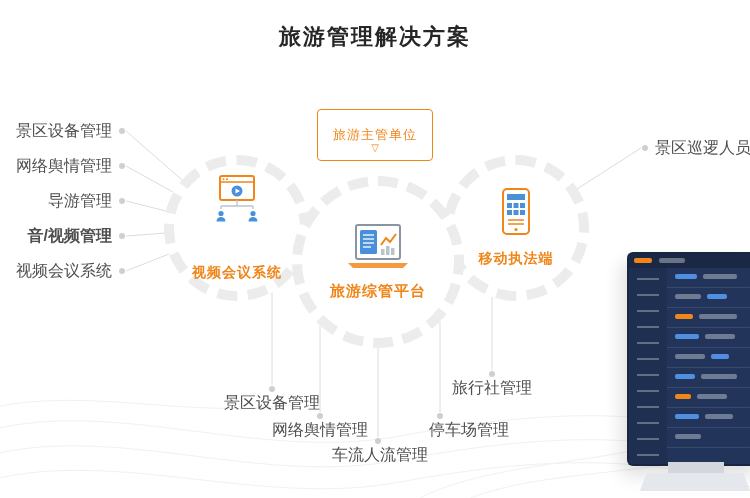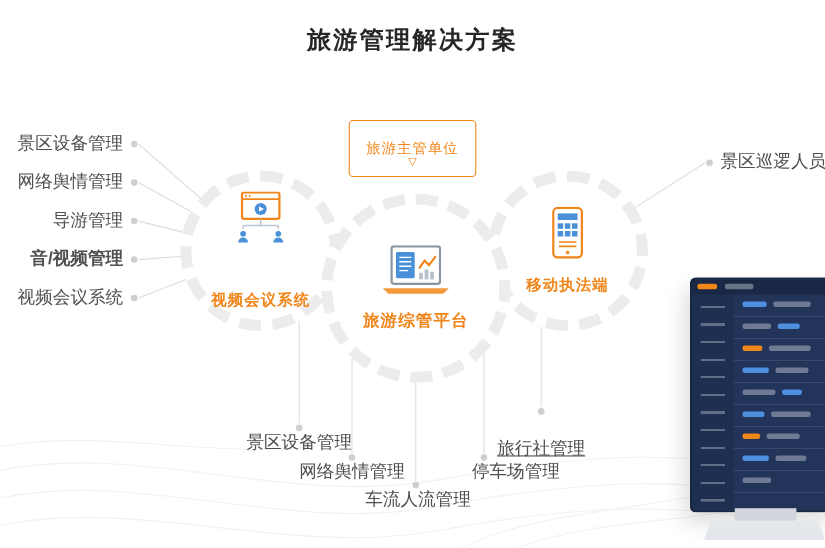--- a/index.html
+++ b/index.html
@@ -37,21 +37,21 @@
   .circle-right{left:443px;top:155px;width:146px;height:146px;}
   .circle .c-label{color:#f08519;font-size:14px;font-weight:600;letter-spacing:1px;white-space:nowrap;}
   .circle-center .c-label{font-size:15px;font-weight:700;}
   
   .lbl{position:absolute;font-size:16px;color:#4f4f4f;line-height:14px;white-space:nowrap;z-index:3;}
   .lbl-l{text-align:right;right:638px;}
   .lbl-l0{top:124px;} .lbl-l1{top:159px;} .lbl-l2{top:194px;} .lbl-l3{top:229px;font-weight:bold;} .lbl-l4{top:264px;}
   .lbl-r0{left:655px;top:141px;}
   .lbl-b{transform:translateX(-50%);}
   .lbl-b0{left:272px;top:396px;} .lbl-b1{left:320px;top:423px;} .lbl-b2{left:380px;top:448px;}
-  .lbl-b3{left:469px;top:423px;} .lbl-b4{left:492px;top:402px;text-decoration:underline;}
+  .lbl-b3{left:469px;top:423px;} .lbl-b4{left:492px;top:381px;}
   
   .waves{position:absolute;left:0;top:0;z-index:0;}
   .connectors{position:absolute;left:0;top:0;z-index:1;}
   
   .monitor{
     position:absolute;left:627px;top:252px;width:132px;height:210px;
     background:#22345a;border:2px solid #18263f;border-right:none;
     border-radius:6px 0 0 6px;z-index:2;overflow:hidden;
     box-shadow:-6px 10px 18px rgba(0,0,0,0.12);
   }

